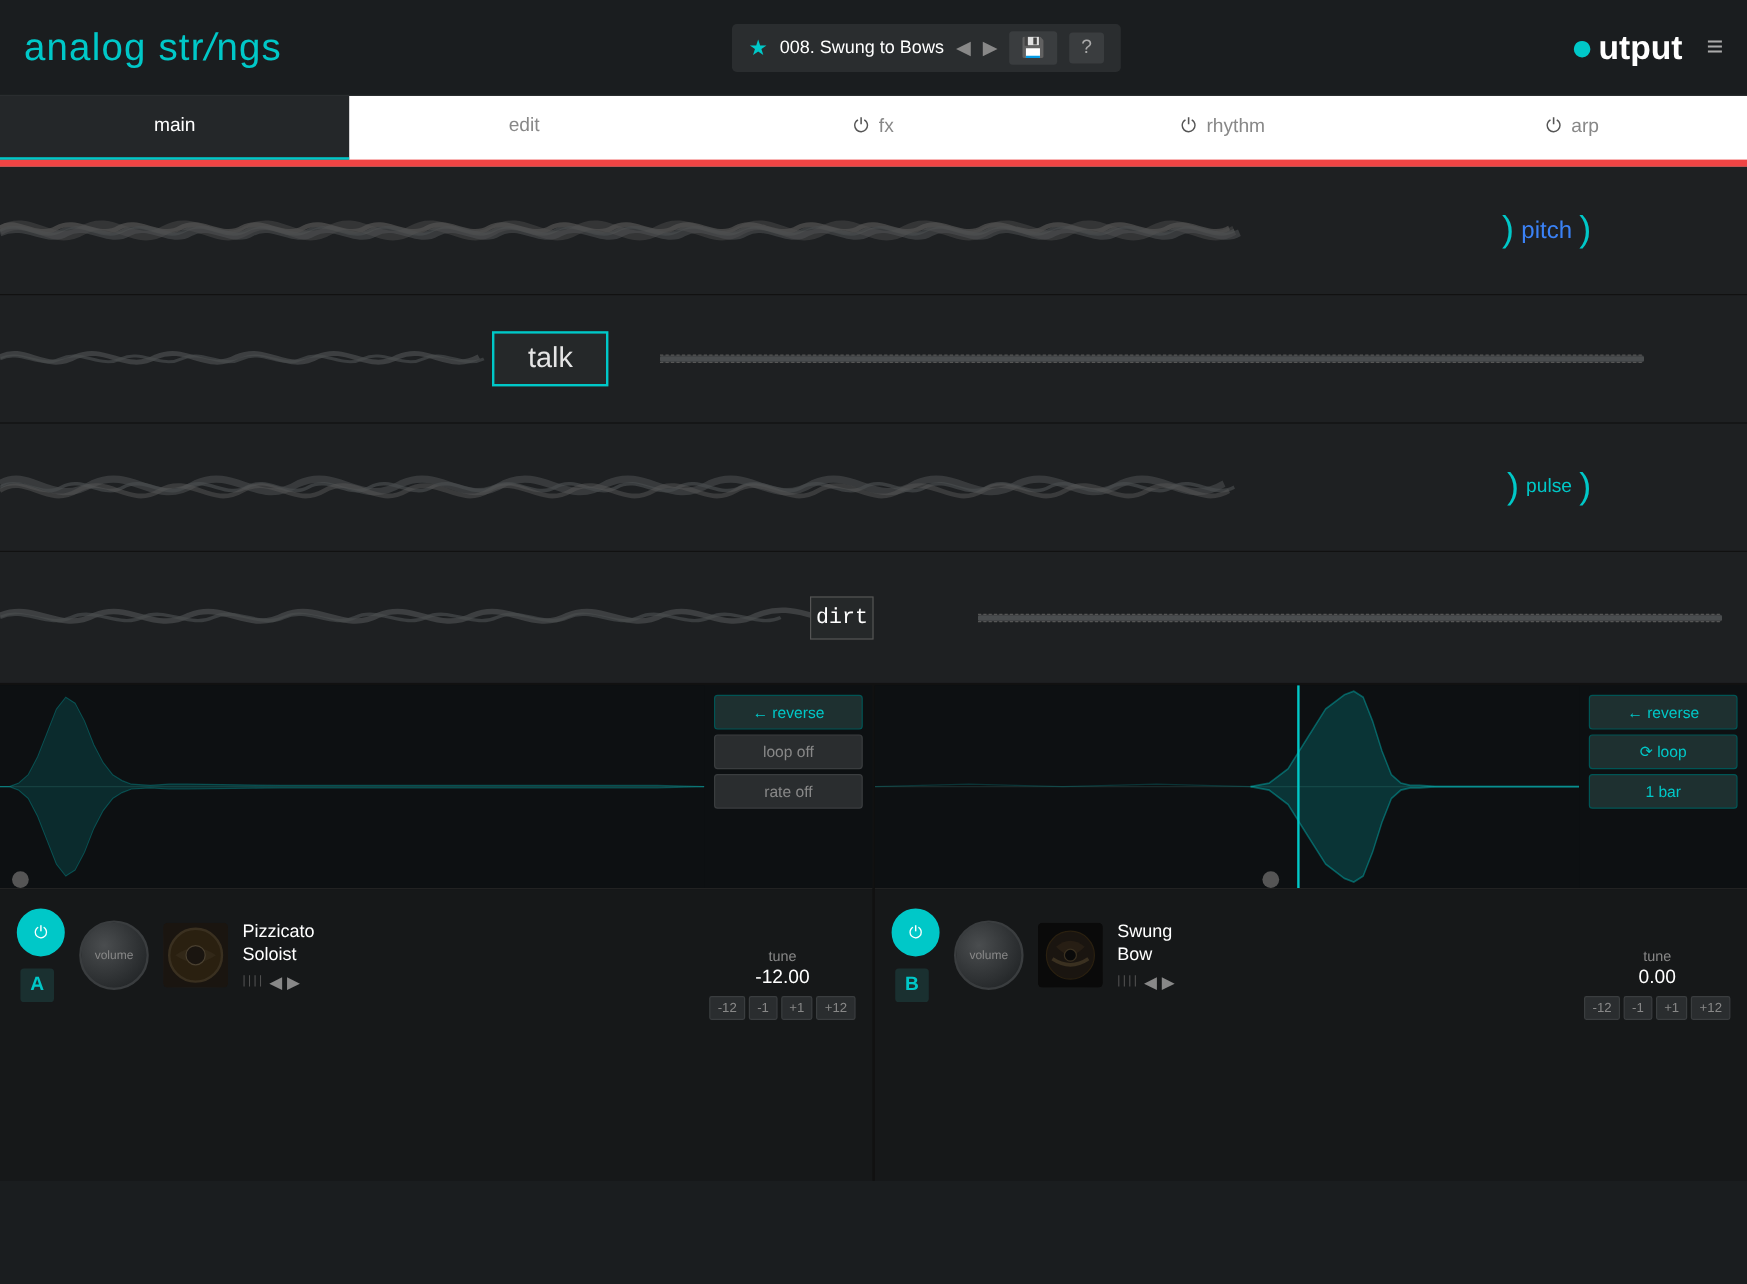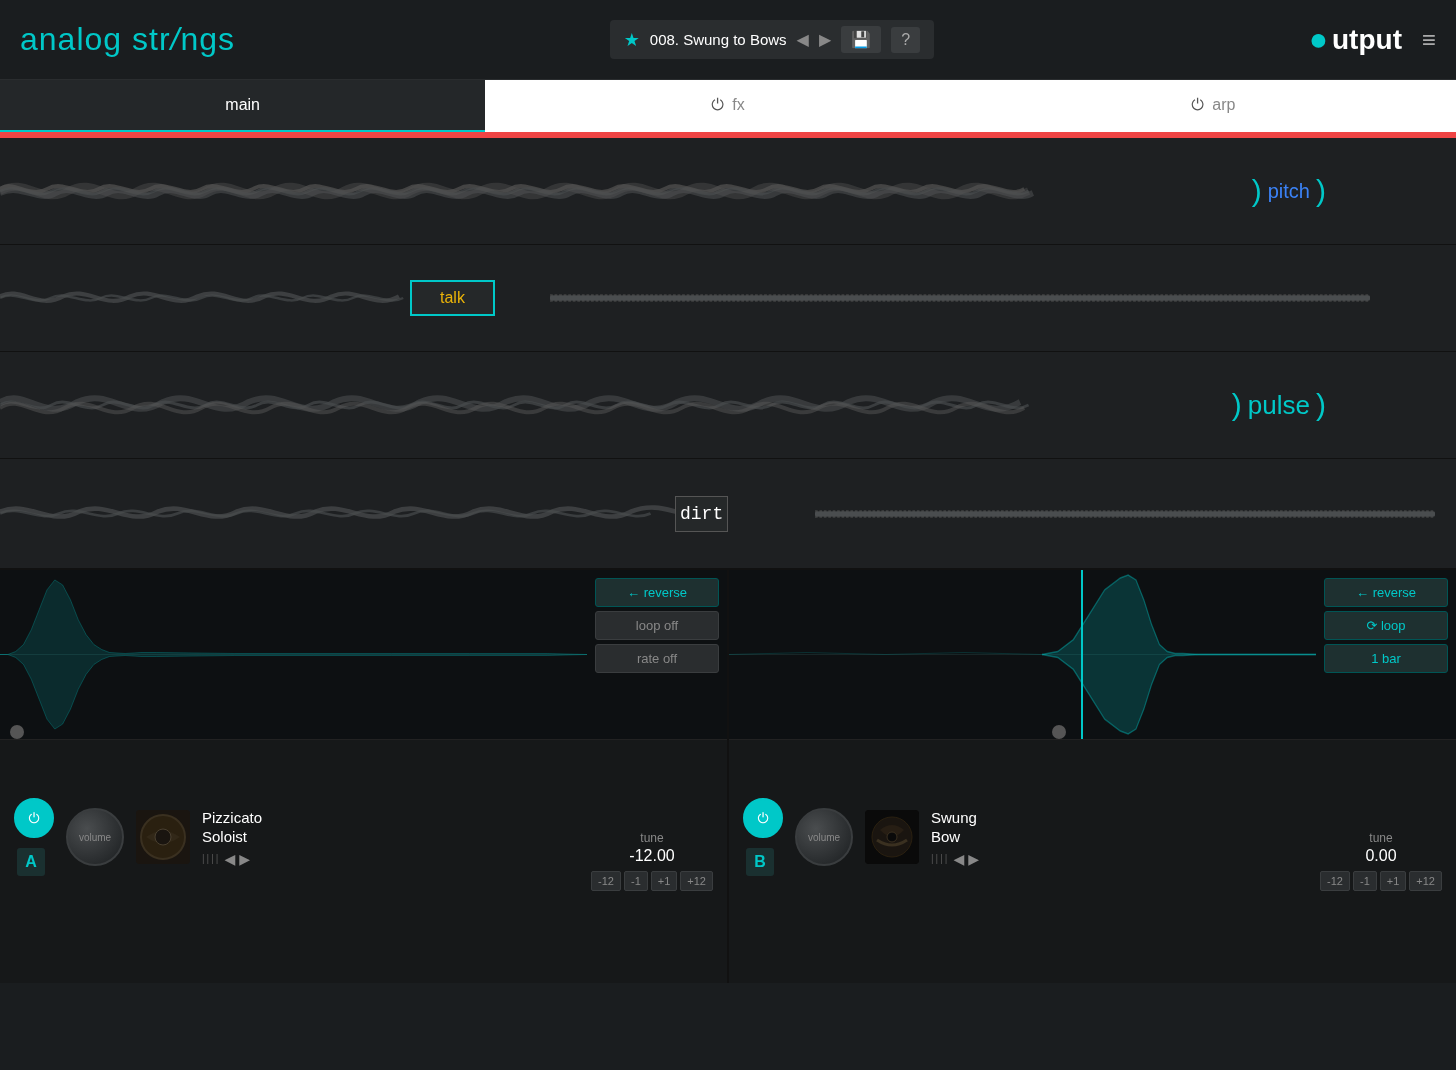--- a/index.html
+++ b/index.html
@@ -91,21 +91,20 @@
       background: #161819;
       border-top: 2px solid #111;
     }
 
     .channel {
       flex: 1;
       display: flex;
       flex-direction: column;
       border-right: 2px solid #111;
       position: relative;
-      gap: 42px;
     }
     .channel:last-child { border-right: none; }
 
     .waveform-area {
       height: 170px;
       background: #0d1012;
       position: relative;
       display: flex;
       align-items: center;
       border-bottom: 1px solid #222;
@@ -323,22 +322,29 @@
     </div>
     <span class="menu-icon">≡</span>
   </div>
 </div>
 
 <div class="tabs">
   <div class="tab active">
     <span>main</span>
   </div>
   <div class="tab">
+    <span>edit</span>
+  </div>
+  <div class="tab">
     <span class="power-icon">⏻</span>
     <span>fx</span>
+  </div>
+  <div class="tab">
+    <span class="power-icon">⏻</span>
+    <span>rhythm</span>
   </div>
   <div class="tab">
     <span class="power-icon">⏻</span>
     <span>arp</span>
   </div>
 </div>
 
 <div class="strings-container">
 
   <div style="position:absolute;top:0;left:0;right:0;height:107px;display:flex;align-items:center;border-bottom:1px solid #111;">
@@ -363,42 +369,42 @@
   </div>
 
   <div style="position:absolute;top:107px;left:0;right:0;height:107px;display:flex;align-items:center;border-bottom:1px solid #111;background:linear-gradient(180deg,#1c1f21 0%,#20232 5 50%,#1c1f21 100%);">
 
     <svg viewBox="0 0 500 60" preserveAspectRatio="none" style="width:420px;height:50px;position:absolute;left:0;">
       <path d="M0,30 C20,20 40,40 60,30 C80,20 100,40 120,30 C140,20 160,40 180,30 C200,20 220,40 240,30 C260,20 280,40 300,30 C320,20 340,40 360,30 C380,20 400,40 420,30 C440,20 460,40 480,30 C500,20" stroke="#3a3d3f" stroke-width="3" fill="none"></path>
       <path d="M0,28 C25,15 45,45 75,28 C105,15 125,45 155,28 C185,15 205,45 235,28 C265,15 285,45 315,28 C345,15 365,45 395,28 C425,15 445,45 475,28 C500,20" stroke="#4a4d4f" stroke-width="5" fill="none" opacity="0.7"></path>
     </svg>
 
     <div style="position:absolute;left:410px;background:#252829;border:2px solid #00c8c8;padding:7px 28px;z-index:10;">
-      <span style="color:#eab308;font-size:16px;">talk</span>
+      <span style="color:#e5e5e5;font-size:24px;">talk</span>
     </div>
 
     <svg viewBox="0 0 900 20" preserveAspectRatio="none" style="width:820px;height:20px;position:absolute;left:550px;">
 
       <rect x="0" y="7" width="900" height="6" fill="#3a3d3f" rx="2"></rect>
       <rect x="0" y="8" width="900" height="4" fill="#4a4d4f" rx="1"></rect>
 
       <line x1="0" y1="7" x2="900" y2="7" stroke="#555" stroke-width="1" stroke-dasharray="3,2"></line>
       <line x1="0" y1="13" x2="900" y2="13" stroke="#555" stroke-width="1" stroke-dasharray="3,2"></line>
     </svg>
   </div>
 
   <div style="position:absolute;top:214px;left:0;right:0;height:107px;display:flex;align-items:center;border-bottom:1px solid #111;">
     <svg viewBox="0 0 1400 60" preserveAspectRatio="none" style="width:1200px;height:60px;position:absolute;left:0;">
       <path d="M0,30 C20,20 40,40 60,30 C80,20 100,40 120,30 C140,20 160,40 180,30 C200,20 220,40 240,30 C260,20 280,40 300,30 C320,20 340,40 360,30 C380,20 400,40 420,30 C440,20 460,40 480,30 C500,20 520,40 540,30 C560,20 580,40 600,30 C620,20 640,40 660,30 C680,20 700,40 720,30 C740,20 760,40 780,30 C800,20 820,40 840,30 C860,20 880,40 900,30 C920,20 940,40 960,30 C980,20 1000,40 1020,30 C1040,20 1060,40 1080,30 C1100,20 1120,40 1140,30 C1160,20 1180,40 1200,30" stroke="#3a3d3f" stroke-width="3" fill="none"></path>
       <path d="M0,27 C30,12 50,48 90,27 C130,12 150,48 190,27 C230,12 250,48 290,27 C330,12 350,48 390,27 C430,12 450,48 490,27 C530,12 550,48 590,27 C630,12 650,48 690,27 C730,12 750,48 790,27 C830,12 850,48 890,27 C930,12 950,48 990,27 C1030,12 1050,48 1090,27 C1130,12 1150,48 1190,27" stroke="#4a4d4f" stroke-width="6" fill="none" opacity="0.6"></path>
       <path d="M0,33 C25,18 45,48 75,33 C105,18 125,48 155,33 C185,18 205,48 235,33 C265,18 285,48 315,33 C345,18 365,48 395,33 C425,18 445,48 475,33 C505,18 525,48 555,33 C585,18 605,48 635,33 C665,18 685,48 715,33 C745,18 765,48 795,33 C825,18 845,48 875,33 C905,18 925,48 955,33 C985,18 1005,48 1035,33 C1065,18 1085,48 1115,33 C1145,18 1165,48 1195,33" stroke="#555" stroke-width="4" fill="none" opacity="0.5"></path>
     </svg>
     <div style="position:absolute;right:130px;top:50%;transform:translateY(-50%);display:flex;align-items:center;gap:6px;">
       <span style="color:#00c8c8;font-size:30px;font-weight:100;">)</span>
-      <span style="color:#00c8c8;font-size:26px;">pulse</span>
+      <span style="color:#00c8c8;font-size:16px;">pulse</span>
       <span style="color:#00c8c8;font-size:30px;font-weight:100;">)</span>
     </div>
   </div>
 
   <div style="position:absolute;top:321px;left:0;right:0;height:109px;display:flex;align-items:center;">
 
     <svg viewBox="0 0 700 60" preserveAspectRatio="none" style="width:690px;height:55px;position:absolute;left:0;">
       <path d="M0,30 C20,20 40,40 60,30 C80,20 100,40 120,30 C140,20 160,40 180,30 C200,20 220,40 240,30 C260,20 280,40 300,30 C320,20 340,40 360,30 C380,20 400,40 420,30 C440,20 460,40 480,30 C500,20 520,40 540,30 C560,20 580,40 600,30 C620,20 640,40 660,30 C680,20 700,30" stroke="#3a3d3f" stroke-width="3" fill="none"></path>
       <path d="M0,28 C30,15 50,45 80,28 C110,15 130,45 160,28 C190,15 210,45 240,28 C270,15 290,45 320,28 C350,15 370,45 400,28 C430,15 450,45 480,28 C510,15 530,45 560,28 C590,15 610,45 640,28 C670,15 690,35 700,28" stroke="#4a4d4f" stroke-width="5" fill="none" opacity="0.7"></path>
     </svg>

